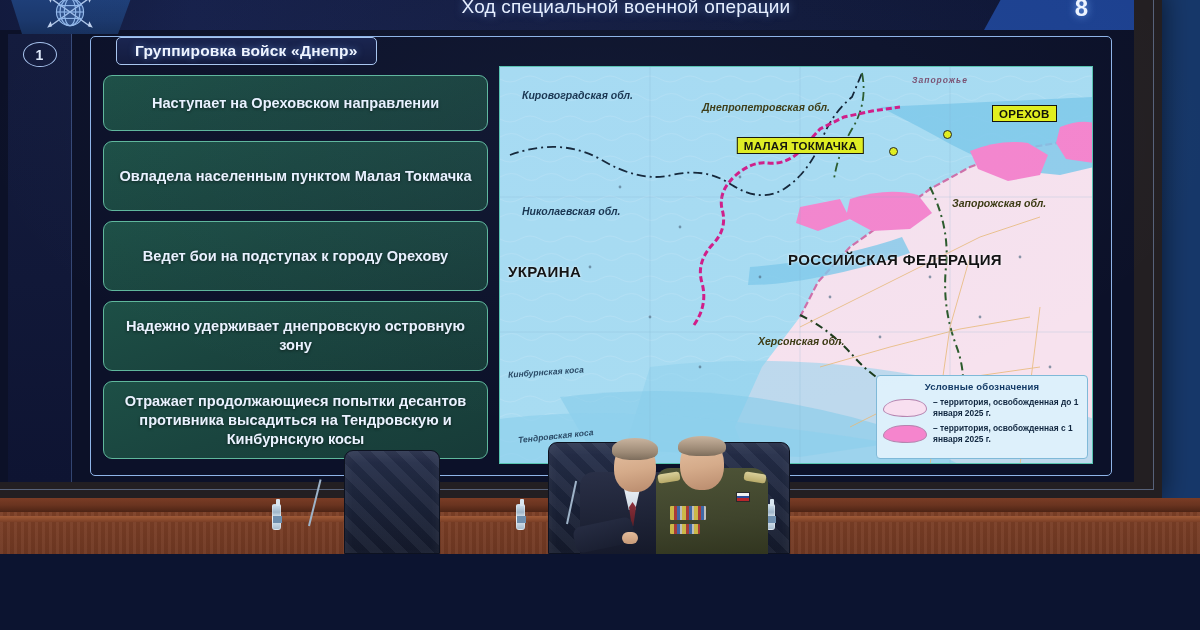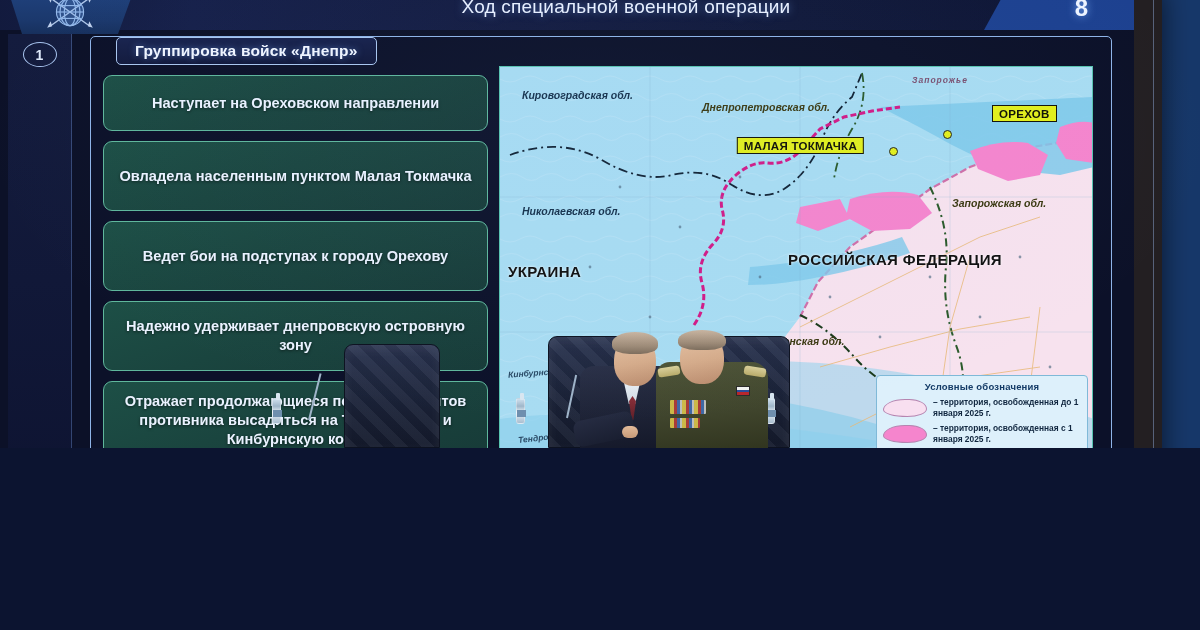--- a/index.html
+++ b/index.html
@@ -3,21 +3,21 @@
 <meta charset="utf-8">
 <title>Slide</title>
 <style>
   * { box-sizing: border-box; margin: 0; padding: 0; }
   html, body {
     width: 1200px; height: 630px; overflow: hidden;
     font-family: "Liberation Sans", sans-serif;
     background: #0c1430;
   }
 
-  #stage { position: relative; width: 1200px; height: 448px; overflow: hidden; padding-left: 31px; }
+  #stage { position: relative; width: 1200px; height: 554px; overflow: hidden; padding-left: 31px; }
   .hall-wall-2 {
     position: absolute; left: 0; top: 0; width: 1200px; height: 512px;
     background:
       radial-gradient(ellipse 620px 330px at 74% 14%, rgba(70,125,190,.55) 0%, rgba(40,85,145,.25) 45%, rgba(20,48,92,0) 78%),
       linear-gradient(180deg, #1a3d70 0%, #173ococo 1%, #16355f 55%, #112a50 100%);
     background-color: #17386a;
   }
 
   
   .screen-bezel {

